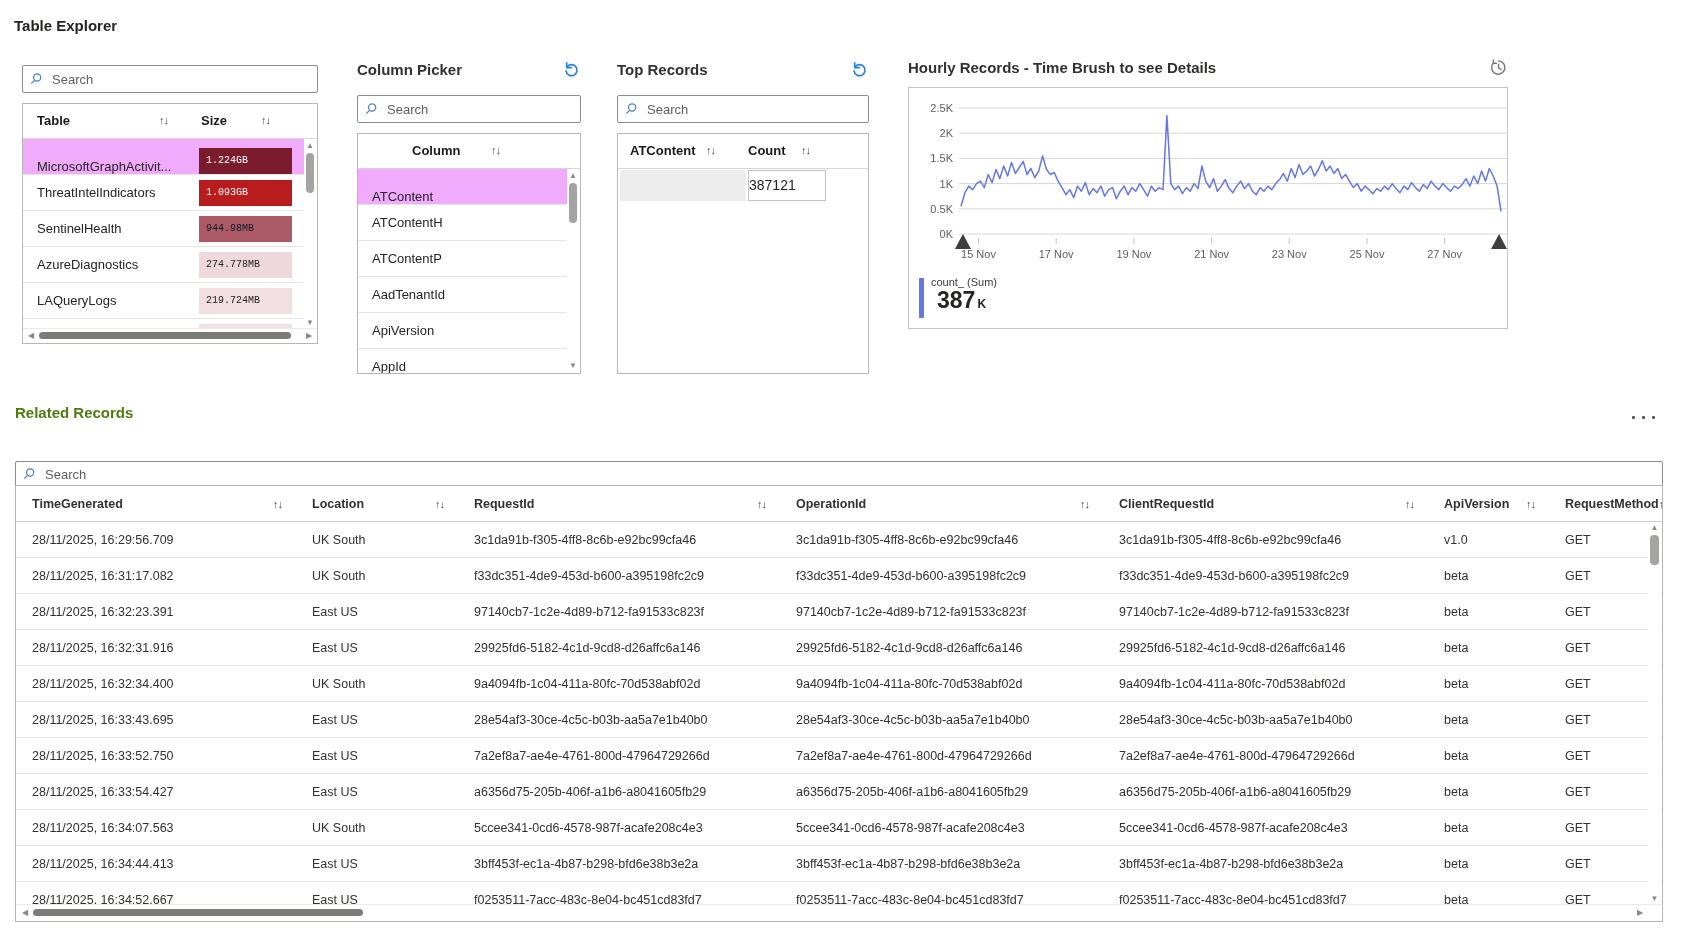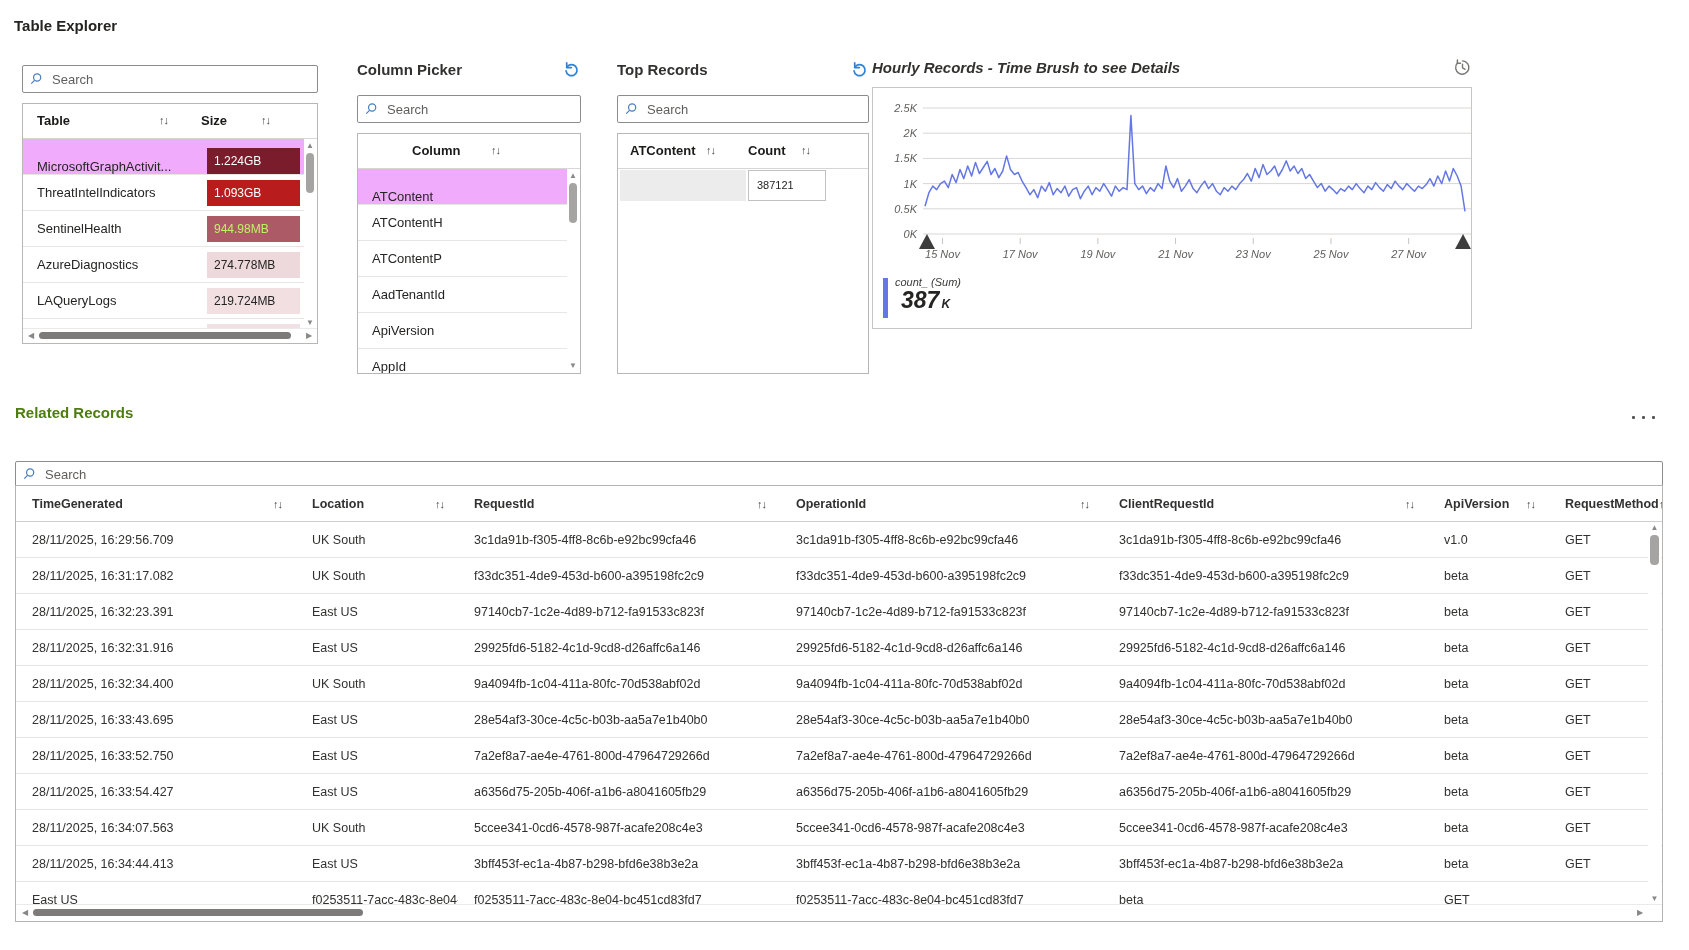--- a/index.html
+++ b/index.html
@@ -18,34 +18,34 @@
                    font-family:"Liberation Sans",sans-serif;background:transparent;min-width:0;}
   .searchbox input::placeholder{color:#605e5c;}
   .tbox{position:relative;margin-top:10px;height:241px;border:1px solid #b9b7b5;background:#fff;
         overflow:hidden;box-sizing:border-box;}
   .thead{position:relative;height:34px;border-bottom:1px solid #d8d6d4;font-size:13px;font-weight:700;color:#1b1a19;}
   .thead span{position:absolute;top:9px;}
   .sort{font-size:11px;letter-spacing:-1px;color:#484644;font-weight:400;cursor:pointer;}
   .p-row{position:relative;height:35px;border-bottom:1px solid #e8e6e4;display:flex;align-items:center;cursor:pointer;}
   .p-row.sel{background:#f0abfc;align-items:flex-end;}
   .p-name{font-size:13px;padding-left:14px;white-space:nowrap;overflow:hidden;}
-  .size-badge{position:absolute;left:184px;width:93px;height:26px;line-height:26px;font-size:12px;
-              padding-left:7px;box-sizing:border-box;white-space:nowrap;}
+  .size-badge{position:absolute;left:176px;width:93px;height:26px;line-height:26px;font-size:10px;
+              padding-left:7px;box-sizing:border-box;white-space:nowrap;font-family:Liberation Mono, monospace;}
   
   .vsb{position:absolute;top:35px;right:1px;width:12px;bottom:15px;}
   .vsb .arr{position:absolute;left:0;width:12px;height:10px;font-size:8px;color:#8a8886;text-align:center;line-height:10px;cursor:pointer;}
   .vsb .thumb{position:absolute;left:2px;width:8px;border-radius:4px;background:#a6a4a2;cursor:pointer;}
   .hsb{position:absolute;left:0;right:0;bottom:0;height:14px;background:#fff;border-top:1px solid #eceae8;}
   .hsb .arr{position:absolute;top:2px;width:12px;height:10px;font-size:8px;color:#8a8886;text-align:center;line-height:10px;cursor:pointer;}
   .hsb .thumb{position:absolute;top:3px;height:7px;border-radius:4px;background:#7d7b79;cursor:pointer;}
 
   
   .tr-gray{position:absolute;left:2px;top:36px;width:126px;height:31px;background:#ececec;}
   .tr-countbox{position:absolute;left:130px;top:36px;width:78px;height:31px;border:1px solid #c3c1bf;
-               background:#fff;box-sizing:border-box;font-size:11px;line-height:29px;padding-left:8px;}
+               background:#fff;box-sizing:border-box;font-size:14px;line-height:29px;padding-left:0;}
 
   
   .chart-box{position:relative;margin-top:7px;width:600px;height:242px;border:1px solid #c8c6c4;
              box-sizing:border-box;background:#fff;}
   .legend{position:absolute;left:10px;top:188px;display:flex;}
   .legend-bar{width:5px;height:40px;margin-top:2px;}
   .legend-txt{margin-left:7px;}
   .legend-name{font-size:11px;color:#3b3a39;}
   .legend-val{font-size:23px;font-weight:700;color:#252423;line-height:24px;margin-left:6px;}
   .legend-unit{font-size:12px;font-weight:700;margin-left:2px;}
@@ -98,21 +98,21 @@
           <div class="p-row sel">
             <span class="p-name">MicrosoftGraphActivit...</span>
             <span class="size-badge" style="background: rgb(122, 28, 43); color: rgb(255, 255, 255);">1.224GB</span>
           </div>
           <div class="p-row">
             <span class="p-name">ThreatIntelIndicators</span>
             <span class="size-badge" style="background: #b91c1c; color: rgb(255, 255, 255);">1.093GB</span>
           </div>
           <div class="p-row">
             <span class="p-name">SentinelHealth</span>
-            <span class="size-badge" style="background: rgb(172, 90, 102); color: #bef264;">944.98MB</span>
+            <span class="size-badge" style="background: rgb(172, 90, 102); color: #0f172a;">944.98MB</span>
           </div>
           <div class="p-row">
             <span class="p-name">AzureDiagnostics</span>
             <span class="size-badge" style="background: rgb(237, 216, 220); color: rgb(37, 36, 35);">274.778MB</span>
           </div>
           <div class="p-row">
             <span class="p-name">LAQueryLogs</span>
             <span class="size-badge" style="background: rgb(241, 223, 226); color: rgb(37, 36, 35);">219.724MB</span>
           </div>
           <div class="p-row">
@@ -209,21 +209,21 @@
         <span style="left:12px;">ATContent</span>
         <span class="sort" style="left:88px;top:10px;">↑↓</span>
         <span style="left:130px;">Count</span>
         <span class="sort" style="left:183px;top:10px;">↑↓</span>
       </div>
       <div class="tr-gray"></div>
       <div class="tr-countbox">387121</div>
     </div>
   </section>
 
-  <section class="panel" style="left:872px;width:600px;font-style:italic;">
+  <section class="panel" style="left:908px;width:600px;">
     <div class="panel-head" style="margin-top:2px;">
       <span class="panel-title">Hourly Records - Time Brush to see Details</span>
       <span class="icon-btn">
         <svg width="19" height="19" viewBox="0 0 16 16" fill="none" stroke="#797775" stroke-width="1.2" stroke-linecap="round" stroke-linejoin="round">
           <path d="M3.7 4.2 A 5.6 5.6 0 1 0 8 2.4"></path>
           <polyline points="3.7,1.7 3.7,4.4 6.3,4.4"></polyline>
           <polyline points="8,5.2 8,8.3 10.2,9.5"></polyline>
         </svg>
       </span>
     </div>
@@ -403,20 +403,21 @@
         <div class="rr-grid rr-row">
           <div class="rr-cell">28/11/2025, 16:34:44.413</div>
           <div class="rr-cell">East US</div>
           <div class="rr-cell">3bff453f-ec1a-4b87-b298-bfd6e38b3e2a</div>
           <div class="rr-cell">3bff453f-ec1a-4b87-b298-bfd6e38b3e2a</div>
           <div class="rr-cell">3bff453f-ec1a-4b87-b298-bfd6e38b3e2a</div>
           <div class="rr-cell">beta</div>
           <div class="rr-cell">GET</div>
         </div>
         <div class="rr-grid rr-row">
+          <div class="rr-cell">28/11/2025, 16:34:52.667</div>
           <div class="rr-cell">East US</div>
           <div class="rr-cell">f0253511-7acc-483c-8e04-bc451cd83fd7</div>
           <div class="rr-cell">f0253511-7acc-483c-8e04-bc451cd83fd7</div>
           <div class="rr-cell">f0253511-7acc-483c-8e04-bc451cd83fd7</div>
           <div class="rr-cell">beta</div>
           <div class="rr-cell">GET</div>
         </div>
       </div>
     <div class="rr-vsb">
       <span class="arr" style="top:0;">▲</span>

